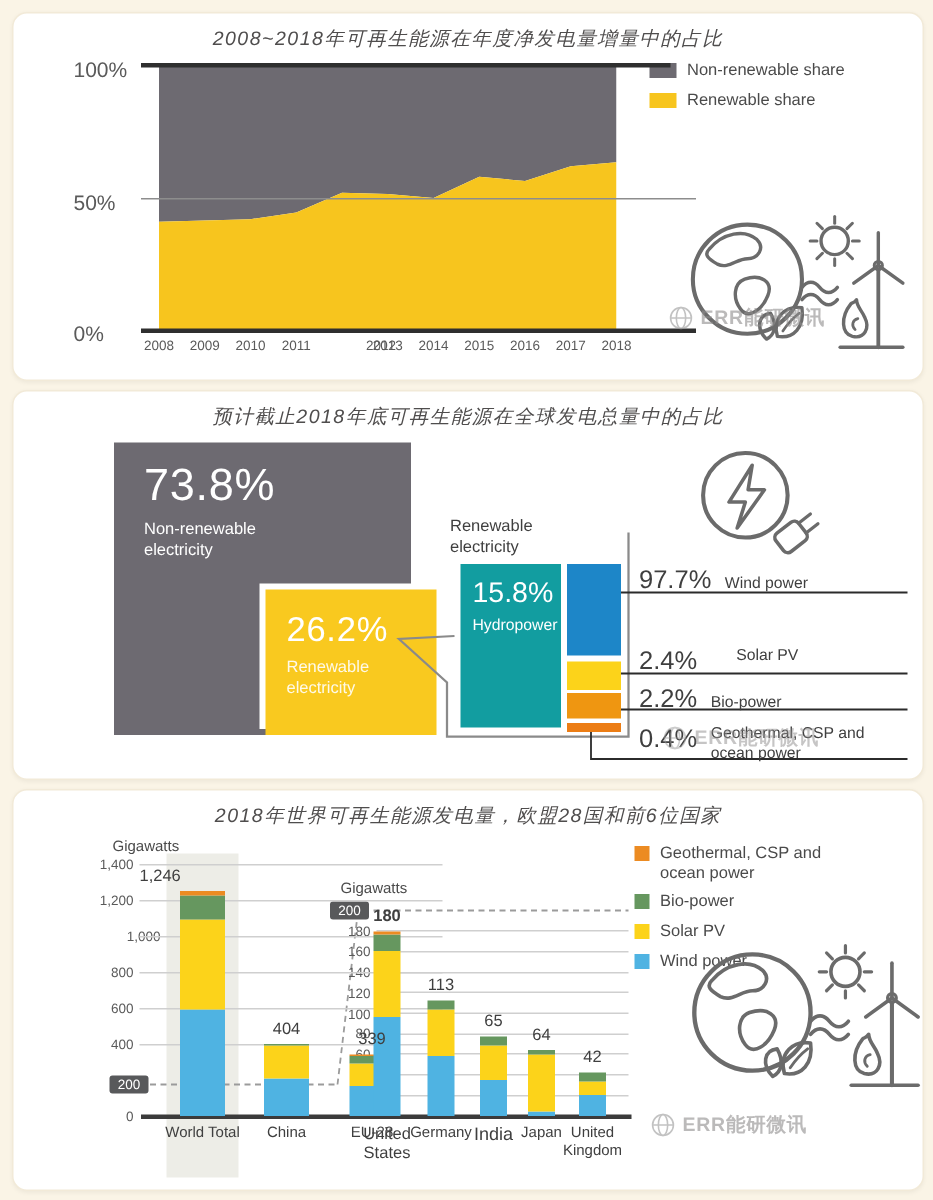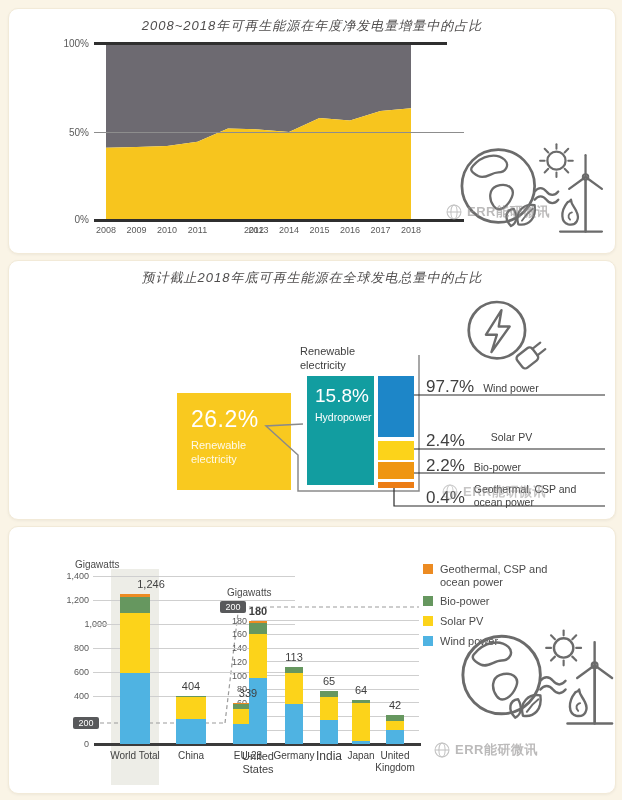--- a/index.html
+++ b/index.html
@@ -3,21 +3,21 @@
 <meta charset="utf-8">
 <style>
   html,body{margin:0;padding:0;}
   body{width:622px;height:800px;background:#FAF4E6;position:relative;overflow:hidden;
        font-family:"Liberation Sans","DejaVu Sans",sans-serif;color:#4a4a4a;}
   .panel{position:absolute;left:8px;width:606px;background:#ffffff;border:1px solid #f2ead8;
          border-radius:10px;box-shadow:0 1px 3px rgba(0,0,0,.05);}
   .p-title{position:absolute;top:8px;left:0;right:0;text-align:center;font-style:italic;
            font-size:13px;color:#4f4d4d;letter-spacing:1px;}
   .abs{position:absolute;}
-  .tick-label{position:absolute;font-size:10px;color:#5a5a5a;text-align:right;width:40px;}
+  .tick-label{position:absolute;font-size:14px;color:#5a5a5a;width:40px;}
   .gridline{position:absolute;height:1px;background:#cfcfcf;}
   .badge{position:absolute;width:26px;height:12px;background:#58595B;color:#fff;font-size:9px;
          border-radius:2px;text-align:center;line-height:12px;}
   .legend-row{display:flex;align-items:flex-start;gap:7px;margin-bottom:7px;}
   .swatch{width:18px;height:10px;flex:0 0 auto;margin-top:1px;}
   .swatch-sm{width:10px;height:10px;flex:0 0 auto;margin-top:1px;}
   .legend-text{font-size:11px;color:#4a4a4a;line-height:1.15;}
   .wm{display:flex;align-items:center;gap:4px;color:#8f8d8d;font-size:13px;font-weight:bold;
       opacity:.6;letter-spacing:.5px;}
   .sq-big-val{font-size:30px;color:#fff;letter-spacing:.5px;}
@@ -79,20 +79,30 @@
         <ellipse cx="11" cy="11" rx="3.8" ry="8.5"></ellipse>
         <line x1="2.5" y1="11" x2="19.5" y2="11"></line>
       </g>
     </symbol>
   </defs>
 </svg>
 
 <section class="panel" style="top:8px;height:244px;">
   <div class="p-title">2008~2018年可再生能源在年度净发电量增量中的占比</div>
 
+  <div class="abs" style="left:424px;top:32px;">
+    <div class="legend-row">
+      <div class="swatch" style="background-color: rgb(109, 106, 113);"></div>
+      <div class="legend-text">Non-renewable share</div>
+    </div>
+    <div class="legend-row">
+      <div class="swatch" style="background-color: rgb(247, 197, 30);"></div>
+      <div class="legend-text">Renewable share</div>
+    </div>
+  </div>
 
   <div class="tick-label" style="left:40px;top:29px;">100%</div>
   <div class="tick-label" style="left:40px;top:118px;">50%</div>
   <div class="tick-label" style="left:40px;top:205px;">0%</div>
 
   <svg id="area-svg" class="abs" style="left:97px;top:35px;" width="305" height="176" viewBox="0 0 305 176">
       <polygon points="0,0 305,0 305.0,64.2 274.5,66.9 244.0,76.6 213.5,73.9 183.0,88.0 152.5,85.4 122.0,84.5 91.5,97.7 61.0,102.1 30.5,103.0 0.0,103.8" fill="#6D6A71"></polygon>
       <polygon points="0,176 0.0,103.8 30.5,103.0 61.0,102.1 91.5,97.7 122.0,84.5 152.5,85.4 183.0,88.0 213.5,73.9 244.0,76.6 274.5,66.9 305.0,64.2 305,176" fill="#F7C51E"></polygon>
     </svg>
 
@@ -121,20 +131,24 @@
     <svg width="18" height="18">
         <use href="#sym-globe"></use>
       </svg>
     <span>ERR能研微讯</span>
   </div>
 </section>
 
 <section class="panel" style="top:260px;height:258px;">
   <div class="p-title">预计截止2018年底可再生能源在全球发电总量中的占比</div>
 
+  <div class="abs" style="left: 67px; top: 34px; width: 198px; height: 195px; padding: 0px; background-color: rgb(109, 106, 113);">
+    <div class="sq-big-val" style="margin:12px 0 0 20px;">73.8%</div>
+    <div class="sq-label" style="margin-left:20px;width:110px;">Non-renewable electricity</div>
+  </div>
 
   <div class="abs" style="left: 168px; top: 132px; width: 114px; height: 97px; box-shadow: rgb(255, 255, 255) -4px -4px 0px 0px; z-index: 2; background-color: rgb(249, 201, 31);">
     <div class="sq-big-val" style="font-size:23px;margin:13px 0 0 14px;">26.2%</div>
     <div class="sq-label" style="margin-left:14px;width:80px;opacity:.9;">Renewable electricity</div>
   </div>
 
   <svg class="abs lineart" style="left:447px;top:32px;" width="100" height="88">
     <use href="#sym-plug"></use>
   </svg>
 
@@ -173,34 +187,35 @@
     <span class="bk-name">Wind power</span>
   </div>
   <div class="abs" style="left:417px;top:170px;display:flex;gap:26px;align-items:flex-start;z-index:4;">
     <span class="bk-val">2.4%</span>
     <span class="bk-name">Solar PV</span>
   </div>
   <div class="abs" style="left:417px;top:195px;display:flex;gap:9px;align-items:baseline;z-index:4;">
     <span class="bk-val">2.2%</span>
     <span class="bk-name">Bio-power</span>
   </div>
-  <div class="abs" style="left:417px;top:222px;display:flex;gap:9px;align-items:flex-end;z-index:4;">
+  <div class="abs" style="left:417px;top:222px;display:flex;gap:9px;align-items:flex-start;z-index:4;">
     <span class="bk-val">0.4%</span>
     <span class="bk-name" style="width:108px;">Geothermal, CSP and ocean power</span>
   </div>
 
   <div class="wm abs" style="left:432px;top:222px;z-index:5;opacity:.5;">
     <svg width="18" height="18">
         <use href="#sym-globe"></use>
       </svg>
     <span>ERR能研微讯</span>
   </div>
 </section>
 
 <section class="panel" style="top:526px;height:266px;">
+  <div class="p-title">2018年世界可再生能源发电量，欧盟28国和前6位国家</div>
 
   <div id="p3-body" class="abs" style="left:0;top:0;width:606px;height:266px;border-radius:14px;">
     <div class="abs" style="left:66px;top:32px;font-size:10px;color:#4a4a4a;">Gigawatts</div>
     <div class="abs" style="left:218px;top:60px;font-size:10px;color:#4a4a4a;">Gigawatts</div>
 
     <div class="abs" style="left:102px;top:42px;width:48px;height:216px;background:#EDEDE7;"></div>
 
     <svg class="abs" style="left:0;top:0;" width="606" height="266">
       <g stroke="#9b9b9b" stroke-width="1.2" stroke-dasharray="4 3" fill="none">
         <line x1="84" y1="196" x2="216" y2="196"></line>
@@ -241,21 +256,21 @@
       <div class="gridline" style="position: absolute; left: 242px; top: 120.6px; width: 168px; height: 1px; background: rgb(207, 207, 207); z-index: 1;"></div>
       <div style="position: absolute; left: 198px; top: 116.1px; width: 40px; text-align: right; font-size: 9px; color: rgb(90, 90, 90);">140</div>
       <div class="gridline" style="position: absolute; left: 242px; top: 106.9px; width: 168px; height: 1px; background: rgb(207, 207, 207); z-index: 1;"></div>
       <div style="position: absolute; left: 198px; top: 102.4px; width: 40px; text-align: right; font-size: 9px; color: rgb(90, 90, 90);">160</div>
       <div class="gridline" style="position: absolute; left: 242px; top: 93.2px; width: 168px; height: 1px; background: rgb(207, 207, 207); z-index: 1;"></div>
       <div style="position: absolute; left: 198px; top: 88.7px; width: 40px; text-align: right; font-size: 9px; color: rgb(90, 90, 90);">180</div>
       <div style="position: absolute; left: 111px; top: 146.2px; width: 30px; height: 70.8px; background: rgb(79, 179, 226); z-index: 3;"></div>
       <div style="position: absolute; left: 111px; top: 86.2px; width: 30px; height: 60px; background: rgb(252, 211, 26); z-index: 3;"></div>
       <div style="position: absolute; left: 111px; top: 70px; width: 30px; height: 16.2px; background: rgb(102, 151, 95); z-index: 3;"></div>
       <div style="position: absolute; left: 111px; top: 67.48px; width: 30px; height: 2.52px; background: rgb(236, 139, 34); z-index: 3;"></div>
-      <div style="position: absolute; left: 112px; top: 51.48px; width: 60px; text-align: center; font-size: 11px; color: rgb(63, 63, 63); z-index: 4;">1,246</div>
+      <div style="position: absolute; left: 84px; top: 51.48px; width: 60px; font-size: 11px; color: rgb(63, 63, 63); z-index: 4;">1,246</div>
       <div style="position: absolute; left: 100px; top: 223px; width: 52px; text-align: center; font-size: 10px; color: rgb(63, 63, 63); line-height: 1.15; z-index: 4;">World Total</div>
       <div style="position: absolute; left: 167px; top: 191.8px; width: 30px; height: 25.2px; background: rgb(79, 179, 226); z-index: 3;"></div>
       <div style="position: absolute; left: 167px; top: 170.2px; width: 30px; height: 21.6px; background: rgb(252, 211, 26); z-index: 3;"></div>
       <div style="position: absolute; left: 167px; top: 168.52px; width: 30px; height: 1.68px; background: rgb(102, 151, 95); z-index: 3;"></div>
       <div style="position: absolute; left: 152px; top: 152.52px; width: 60px; text-align: center; font-size: 11px; color: rgb(63, 63, 63); z-index: 4;">404</div>
       <div style="position: absolute; left: 156px; top: 223px; width: 52px; text-align: center; font-size: 10px; color: rgb(63, 63, 63); line-height: 1.15; z-index: 4;">China</div>
       <div style="position: absolute; left: 224px; top: 196.6px; width: 30px; height: 20.4px; background: rgb(79, 179, 226); z-index: 3;"></div>
       <div style="position: absolute; left: 224px; top: 182.2px; width: 30px; height: 14.4px; background: rgb(252, 211, 26); z-index: 3;"></div>
       <div style="position: absolute; left: 224px; top: 177.16px; width: 30px; height: 5.04px; background: rgb(102, 151, 95); z-index: 3;"></div>
       <div style="position: absolute; left: 224px; top: 176.16px; width: 30px; height: 1px; background: rgb(236, 139, 34); z-index: 3;"></div>

